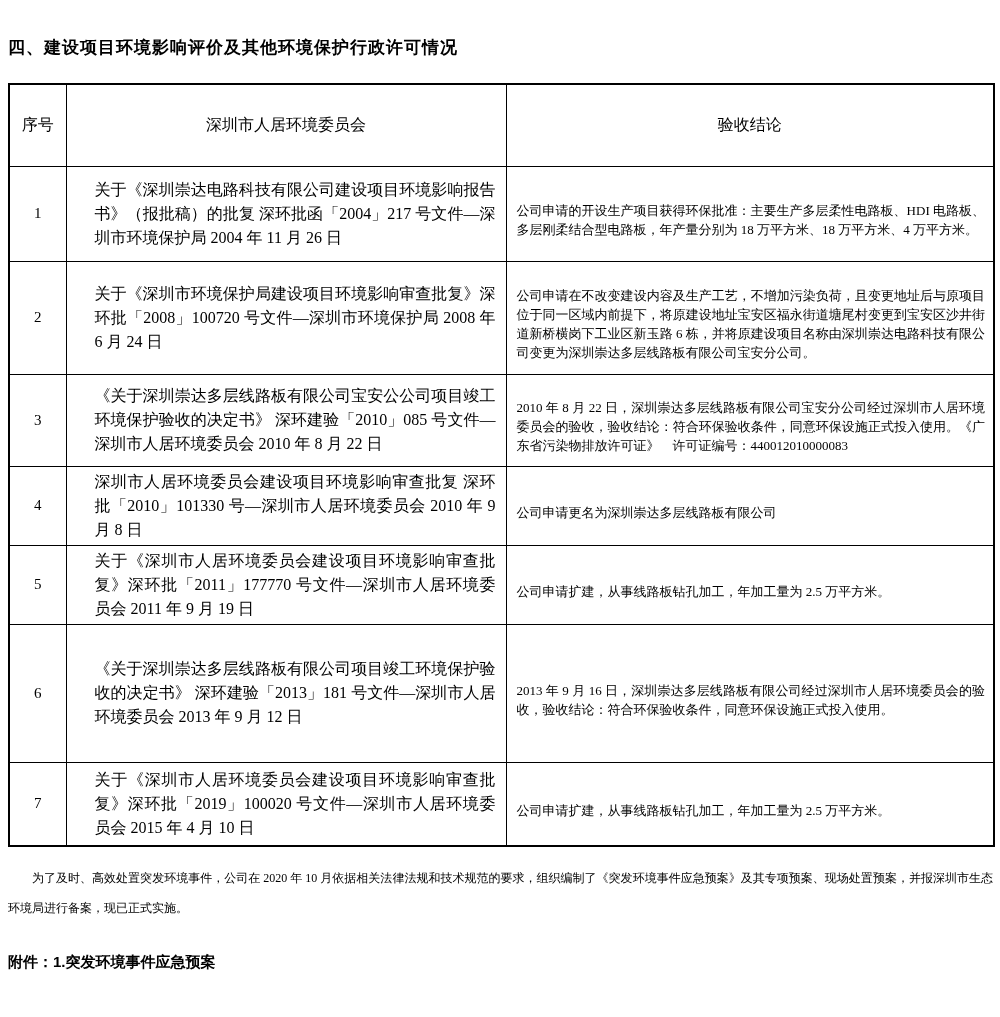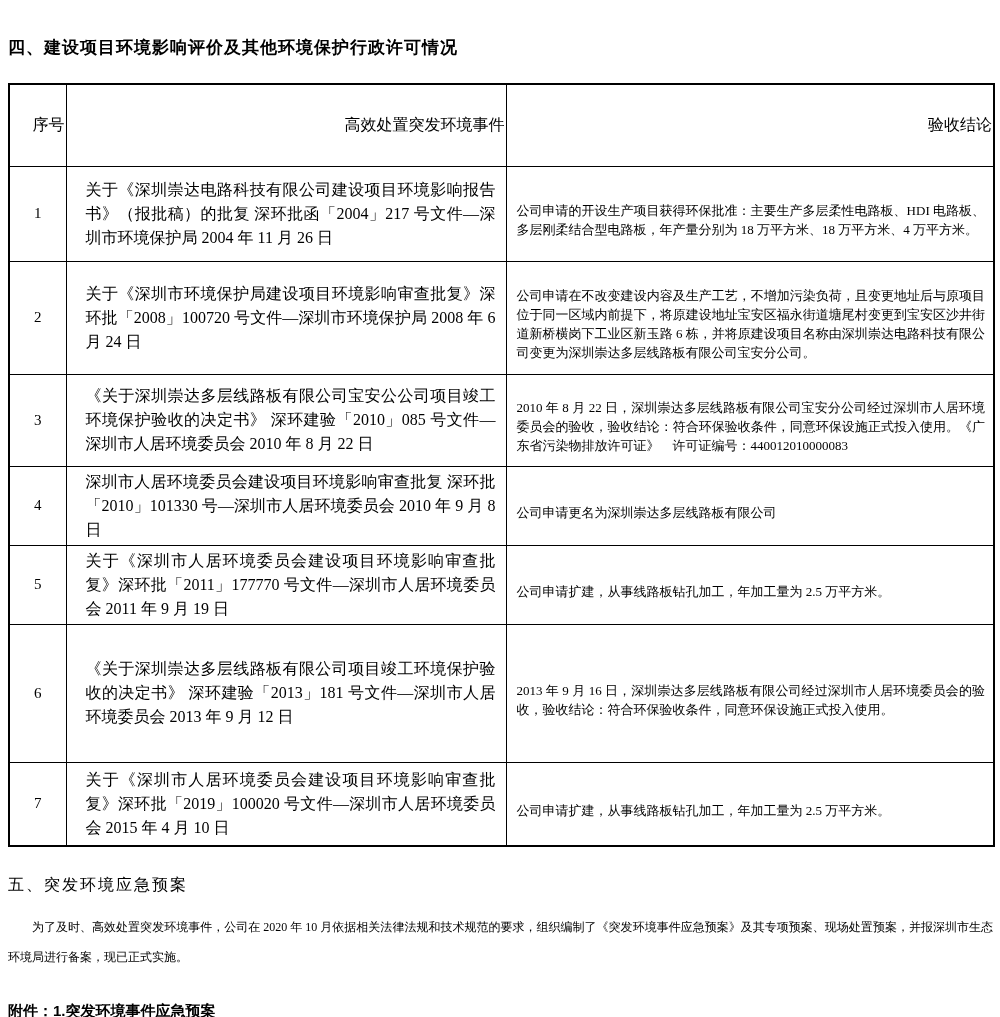--- a/index.html
+++ b/index.html
@@ -37,29 +37,29 @@
   table.permits col.c-name { width: 440px; }
   table.permits col.c-cont { width: 488px; }
   table.permits th,
   table.permits td {
     border: 1px solid #000;
     vertical-align: middle;
     font-weight: normal;
     box-sizing: border-box;
   }
   table.permits th {
-    text-align: right;
+    text-align: center;
     font-size: 16px;
   }
   td.cell-no {
     text-align: center;
     font-size: 15px;
   }
   td.cell-name {
-    padding: 3px 10px 3px 19px;
+    padding: 3px 10px 3px 28px;
     font-size: 16px;
     line-height: 1.5;
     text-align: justify;
   }
   td.cell-content {
     padding: 18px 8px 3px 10px;
     font-size: 13px;
     line-height: 1.45;
     text-align: justify;
   }
@@ -102,21 +102,21 @@
 
   <table class="permits">
     <colgroup>
       <col class="c-no">
         <col class="c-name">
         <col class="c-cont">
     </colgroup>
     <thead>
       <tr class="hrow">
         <th>序号</th>
-        <th>高效处置突发环境事件</th>
+        <th>深圳市人居环境委员会</th>
         <th>验收结论</th>
       </tr>
     </thead>
     <tbody>
       <tr class="r1">
         <td class="cell-no">1</td>
         <td class="cell-name">关于《深圳崇达电路科技有限公司建设项目环境影响报告书》（报批稿）的批复 深环批函「2004」217 号文件—深圳市环境保护局 2004 年 11 月 26 日</td>
         <td class="cell-content">公司申请的开设生产项目获得环保批准：主要生产多层柔性电路板、HDI 电路板、多层刚柔结合型电路板，年产量分别为 18 万平方米、18 万平方米、4 万平方米。</td>
       </tr>
       <tr class="r2">
@@ -145,19 +145,18 @@
         <td class="cell-content">2013 年 9 月 16 日，深圳崇达多层线路板有限公司经过深圳市人居环境委员会的验收，验收结论：符合环保验收条件，同意环保设施正式投入使用。</td>
       </tr>
       <tr class="r7">
         <td class="cell-no">7</td>
         <td class="cell-name">关于《深圳市人居环境委员会建设项目环境影响审查批复》深环批「2019」100020 号文件—深圳市人居环境委员会 2015 年 4 月 10 日</td>
         <td class="cell-content">公司申请扩建，从事线路板钻孔加工，年加工量为 2.5 万平方米。</td>
       </tr>
     </tbody>
   </table>
 
-  <div class="sec5-title">五、突发环境应急预案</div>
 
   <p class="sec5-para">为了及时、高效处置突发环境事件，公司在 2020 年 10 月依据相关法律法规和技术规范的要求，组织编制了《突发环境事件应急预案》及其专项预案、现场处置预案，并报深圳市生态环境局进行备案，现已正式实施。</p>
 
   <div class="attach-line1">附件：1.突发环境事件应急预案</div>
 
 </div>
 
 </body></html>

